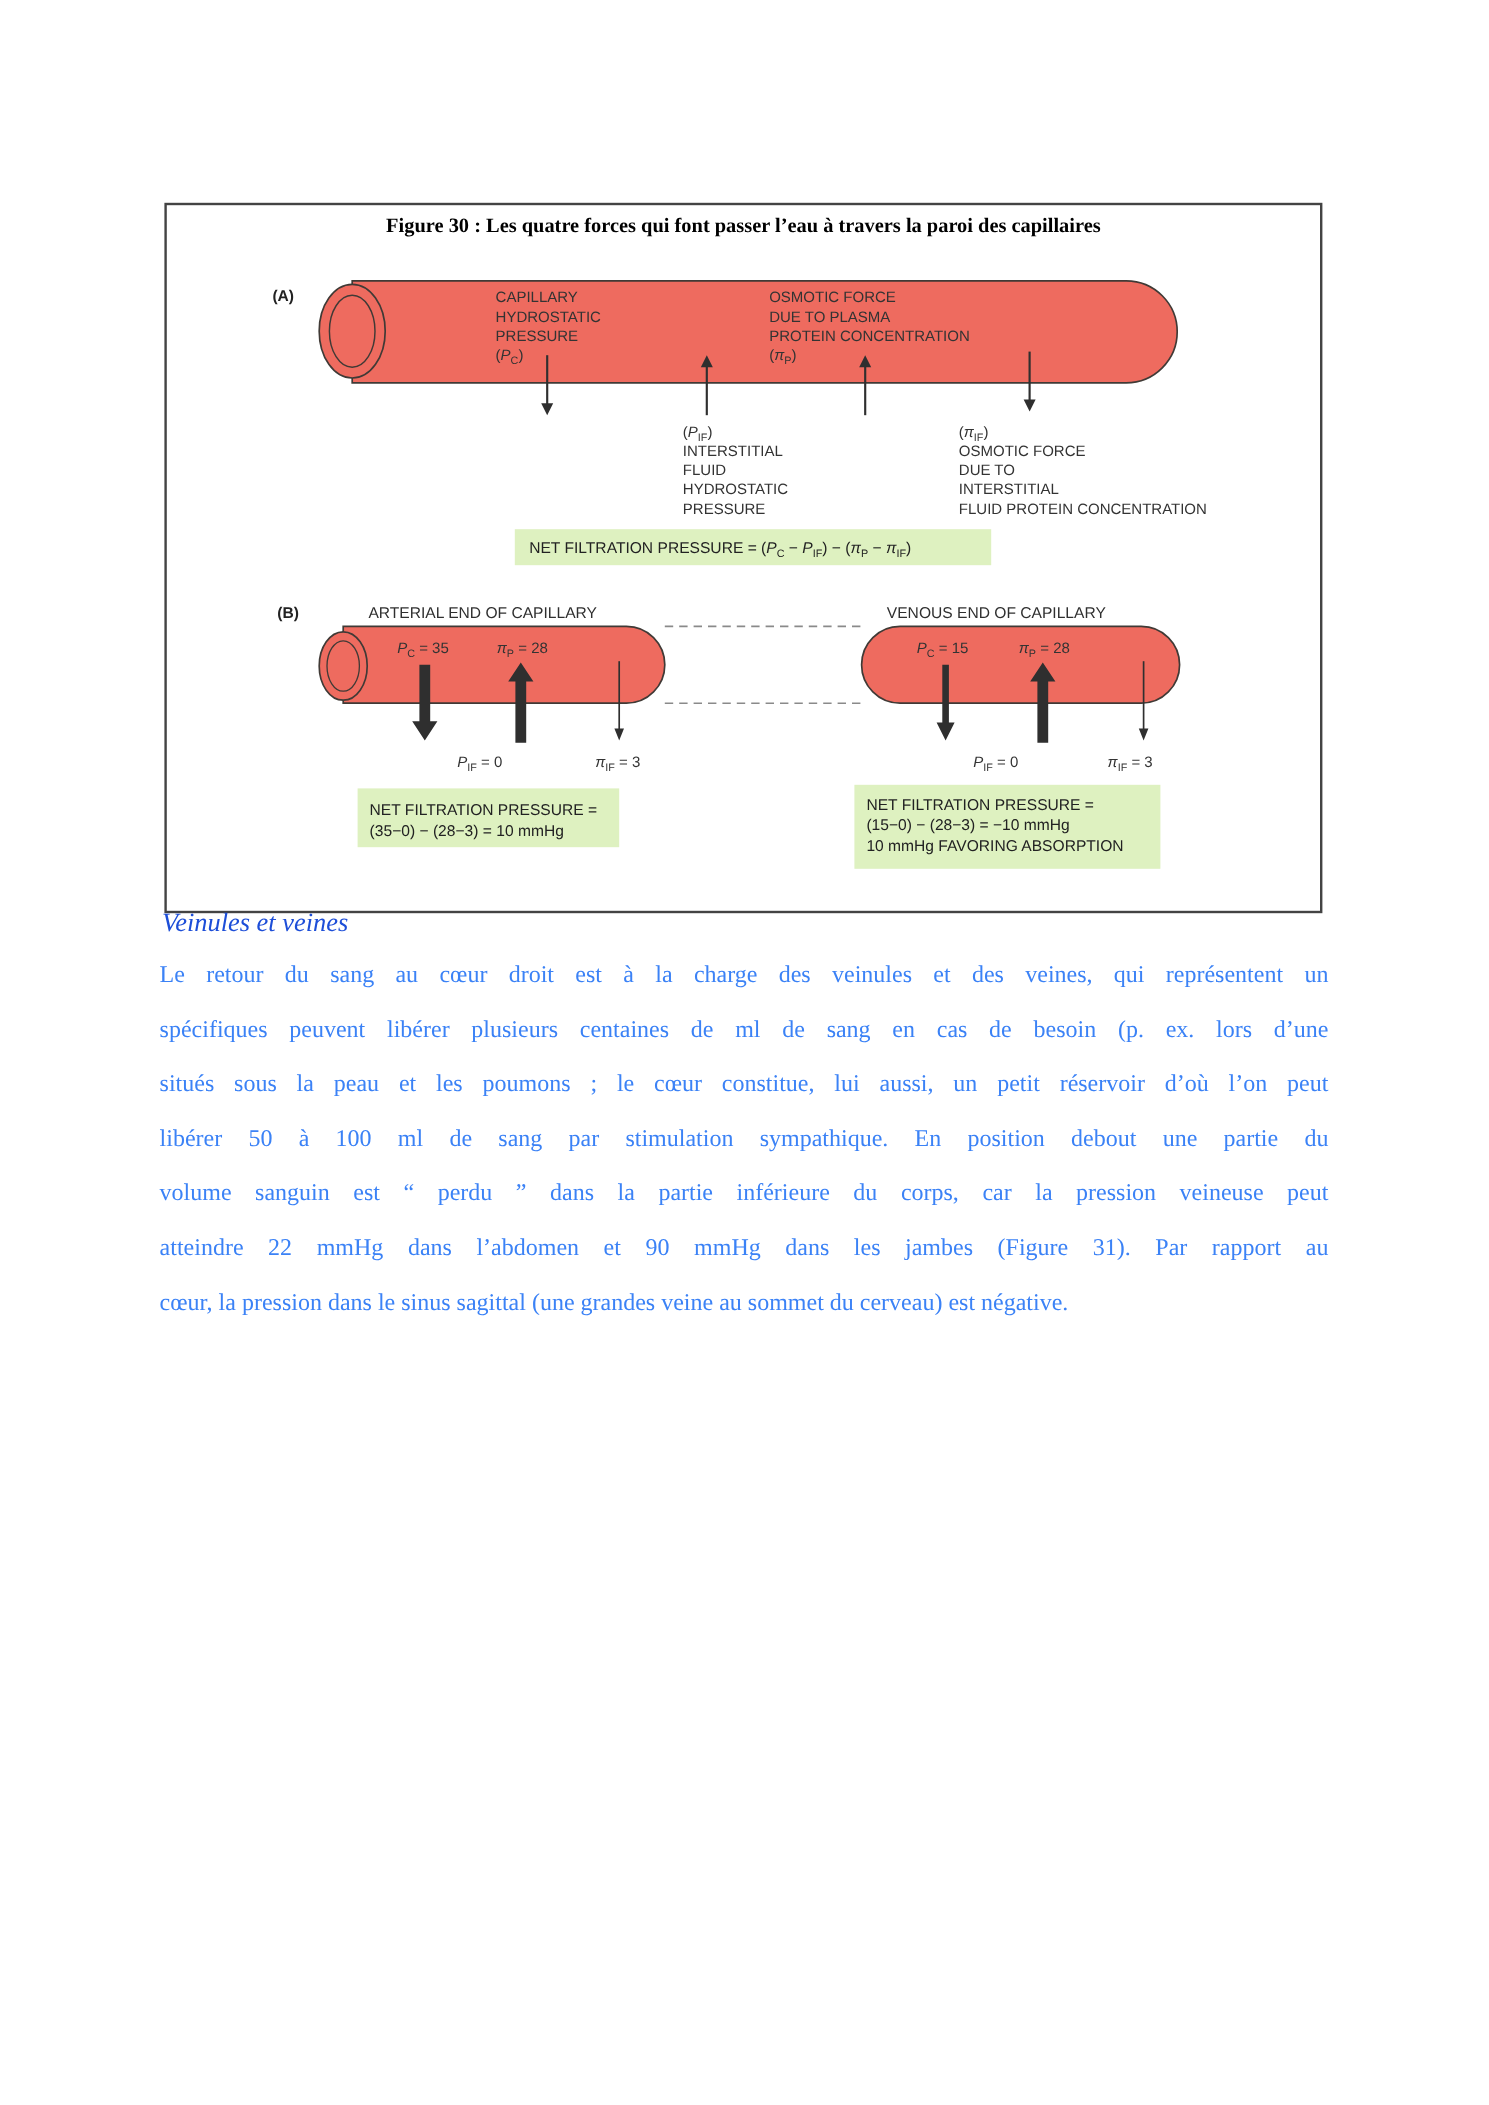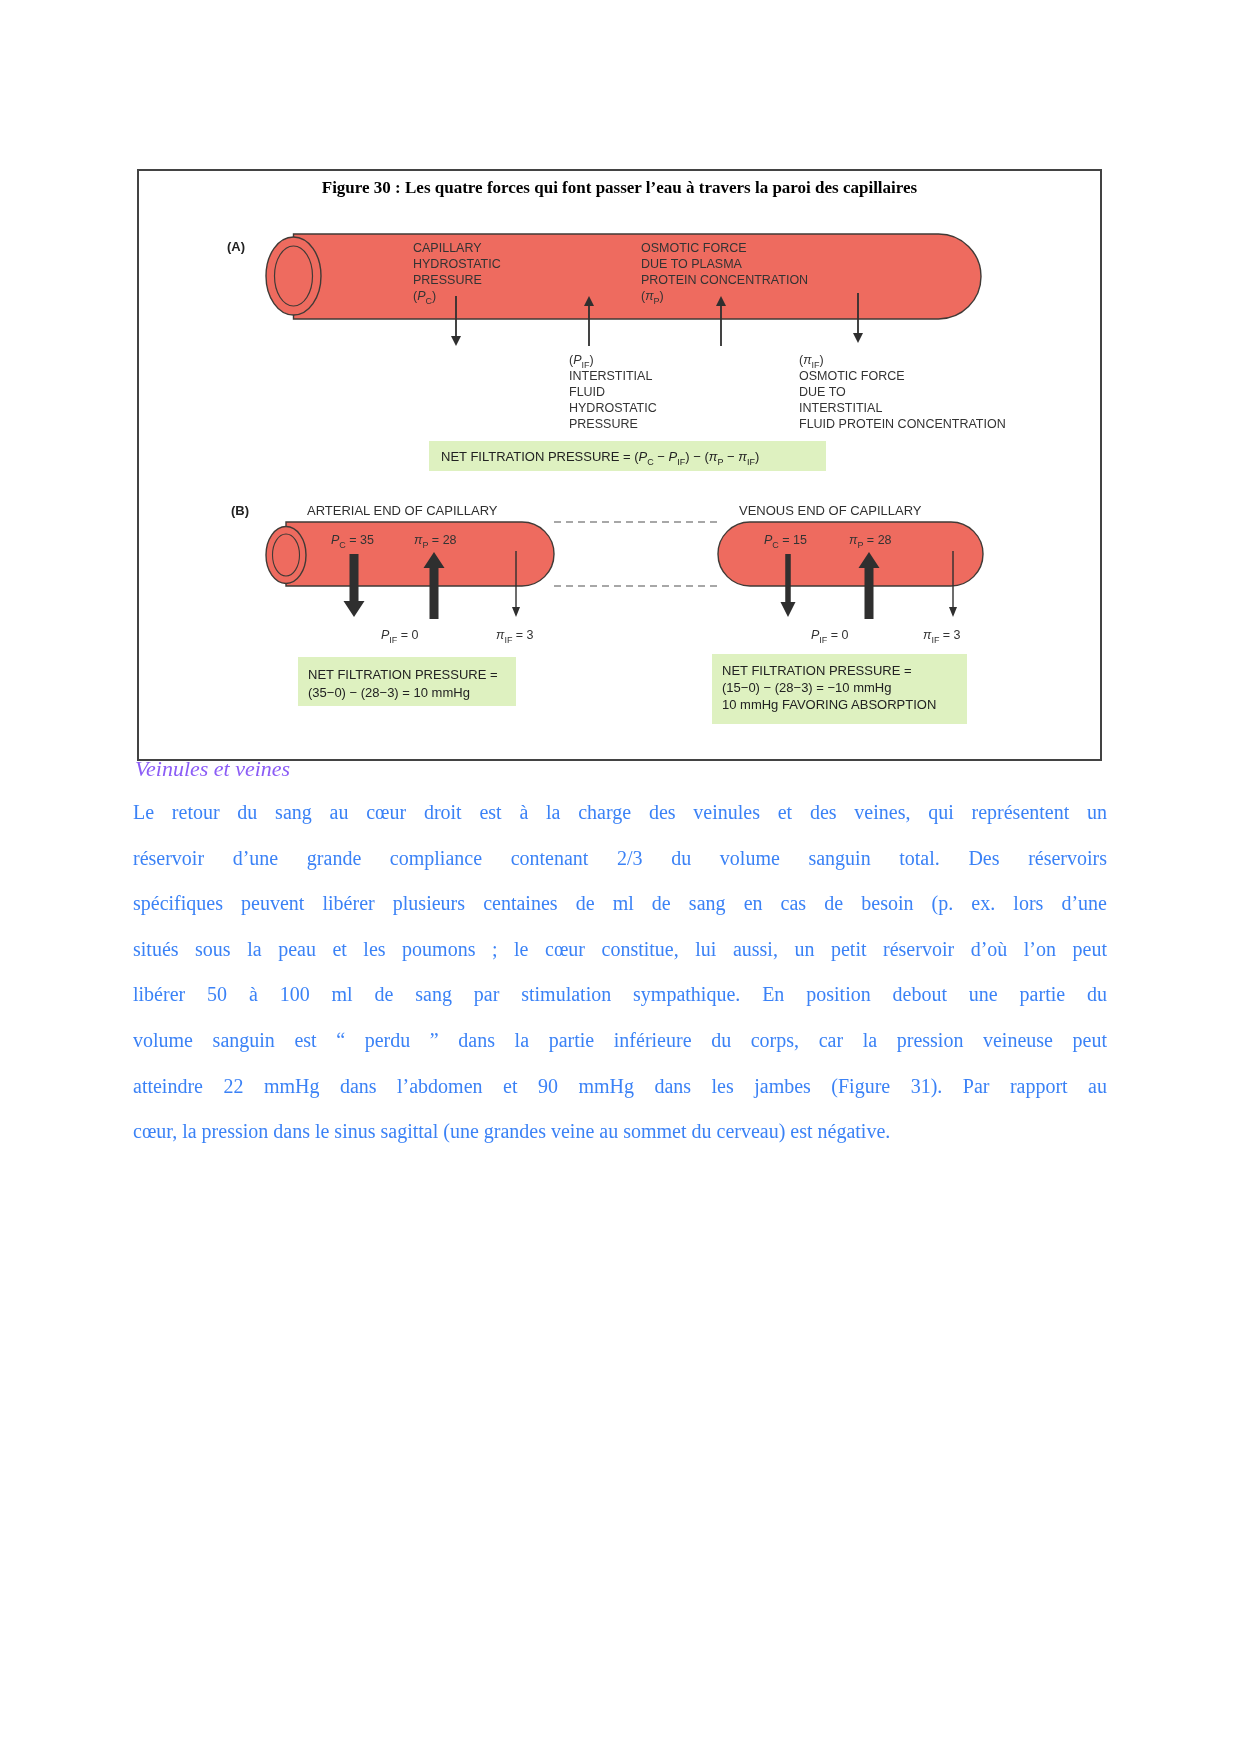--- a/index.html
+++ b/index.html
@@ -11,21 +11,21 @@
                 font-weight:bold;font-size:17px;color:#000;}
   .diagram{position:absolute;left:0;top:38px;width:961px;height:550px;}
   svg text{font-family:"Liberation Sans", sans-serif;font-size:12.5px;fill:#333;}
   svg .tag{font-weight:bold;font-size:13px;fill:#222;}
   svg .cap{fill:#2f2f2f;}
   svg .sub{font-size:9px;}
   svg .it{font-style:italic;}
   svg .res{font-size:13px;fill:#222;}
   svg .btitle{font-size:13px;fill:#2f2f2f;}
   .section-heading{position:absolute;left:135px;top:756px;font-style:italic;
-                   font-size:22px;color:#8b5cf6;}
+                   font-size:22px;color:#1d4ed8;}
   .paragraph{position:absolute;left:133px;top:790px;width:974px;font-size:20px;
              color:#3b82f6;}
   .para-line{text-align:justify;text-align-last:justify;-moz-text-align-last:justify;
              line-height:45.6px;height:45.6px;white-space:normal;}
   .para-line.last{text-align-last:left;-moz-text-align-last:left;}
 </style>
 </head>
 <body>
 
 <div class="page">
@@ -138,21 +138,20 @@
       <text class="res" x="583" y="466">NET FILTRATION PRESSURE =</text>
       <text class="res" x="583" y="483">(15−0) − (28−3) = −10 mmHg</text>
       <text class="res" x="583" y="500">10 mmHg FAVORING ABSORPTION</text>
     </svg>
   </div>
 
   <div class="section-heading">Veinules et veines</div>
 
   <div class="paragraph">
     <div class="para-line">Le retour du sang au cœur droit est à la charge des veinules et des veines, qui représentent un</div>
-    <div class="para-line">réservoir d’une grande compliance contenant 2/3 du volume sanguin total. Des réservoirs</div>
     <div class="para-line">spécifiques peuvent libérer plusieurs centaines de ml de sang en cas de besoin (p. ex. lors d’une</div>
     <div class="para-line">situés sous la peau et les poumons ; le cœur constitue, lui aussi, un petit réservoir d’où l’on peut</div>
     <div class="para-line">libérer 50 à 100 ml de sang par stimulation sympathique. En position debout une partie du</div>
     <div class="para-line">volume sanguin est “ perdu ” dans la partie inférieure du corps, car la pression veineuse peut</div>
     <div class="para-line">atteindre 22 mmHg dans l’abdomen et 90 mmHg dans les jambes (Figure 31). Par rapport au</div>
     <div class="para-line last">cœur, la pression dans le sinus sagittal (une grandes veine au sommet du cerveau) est négative.</div>
   </div>
 
 </div>
 

